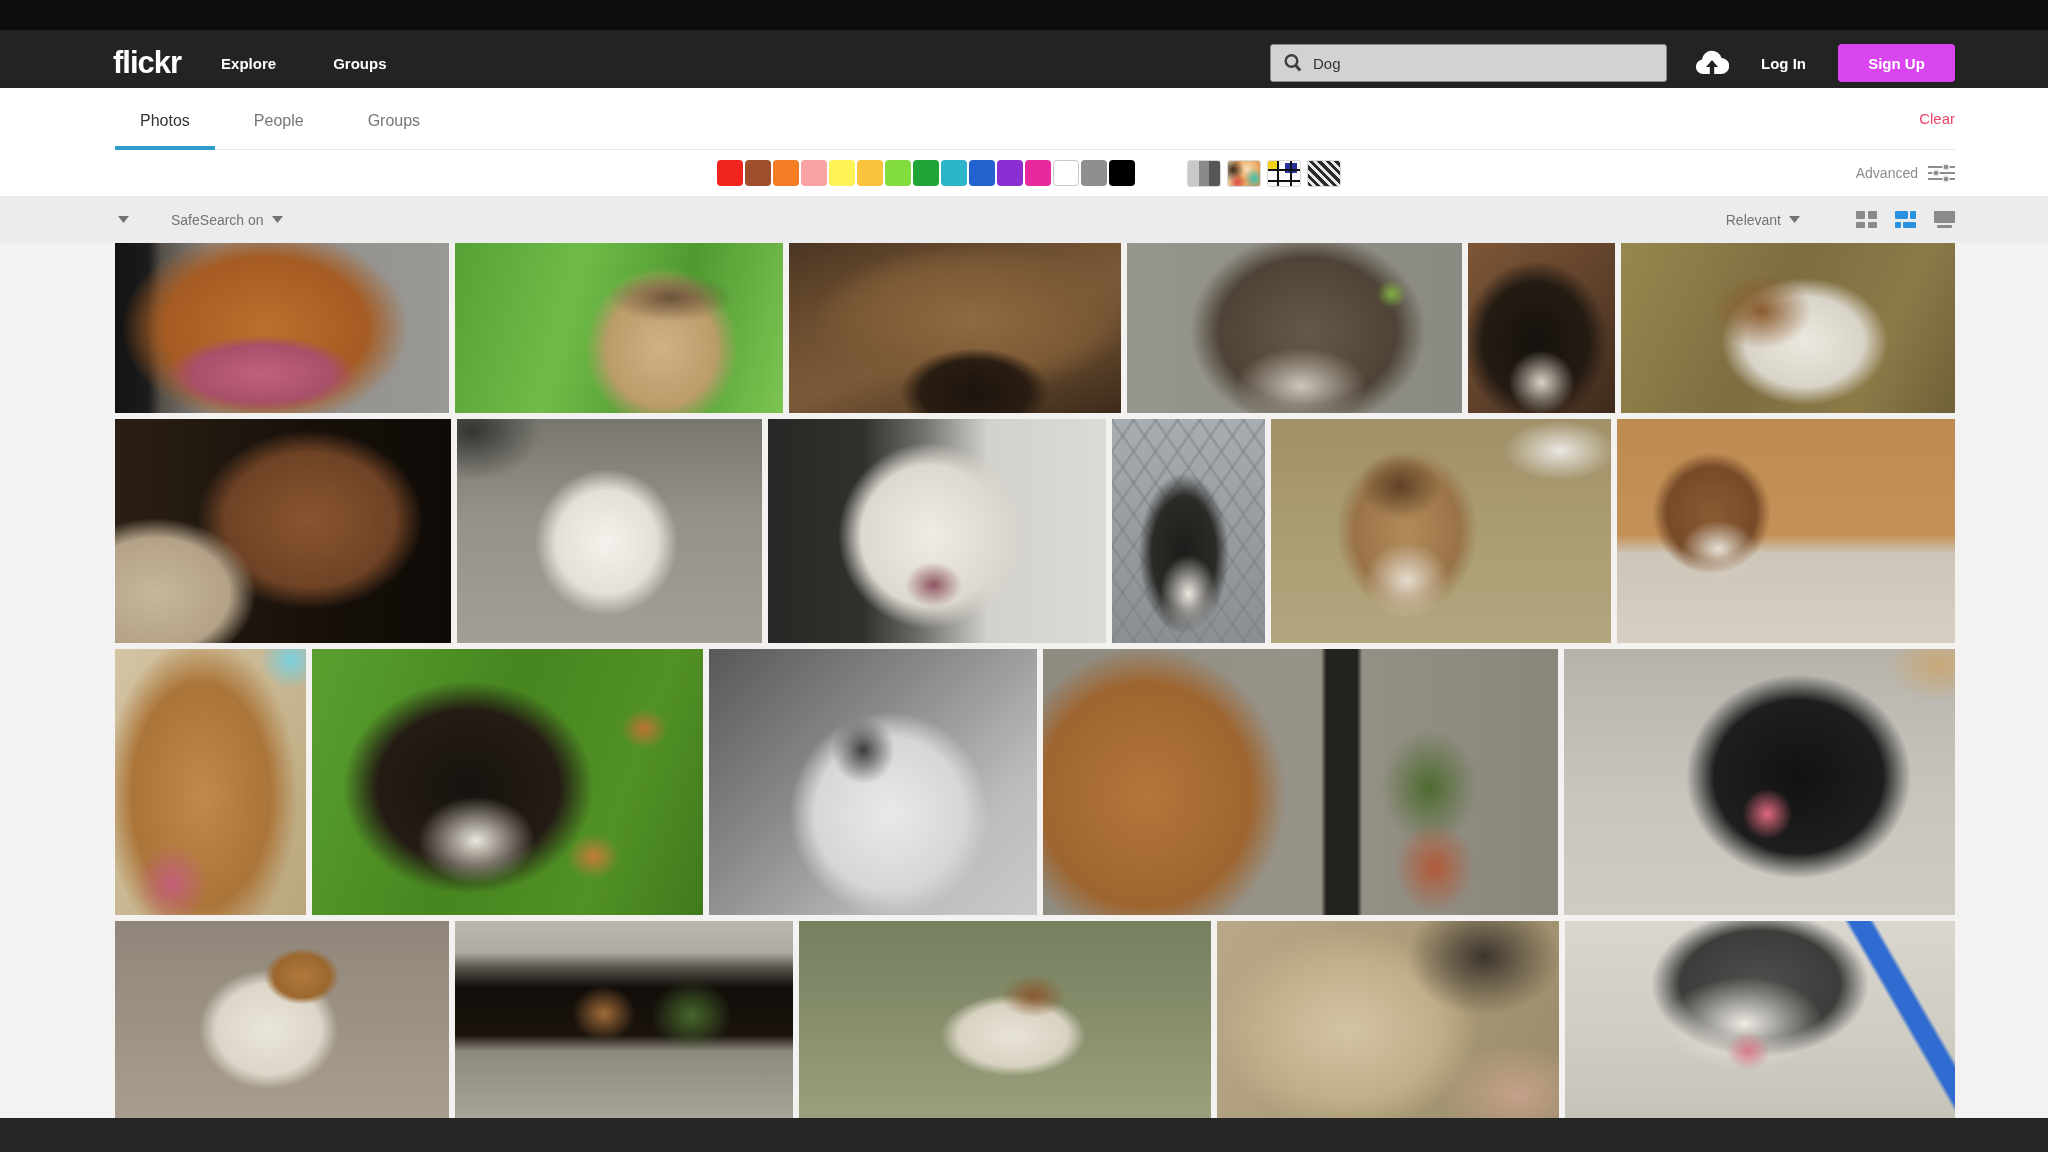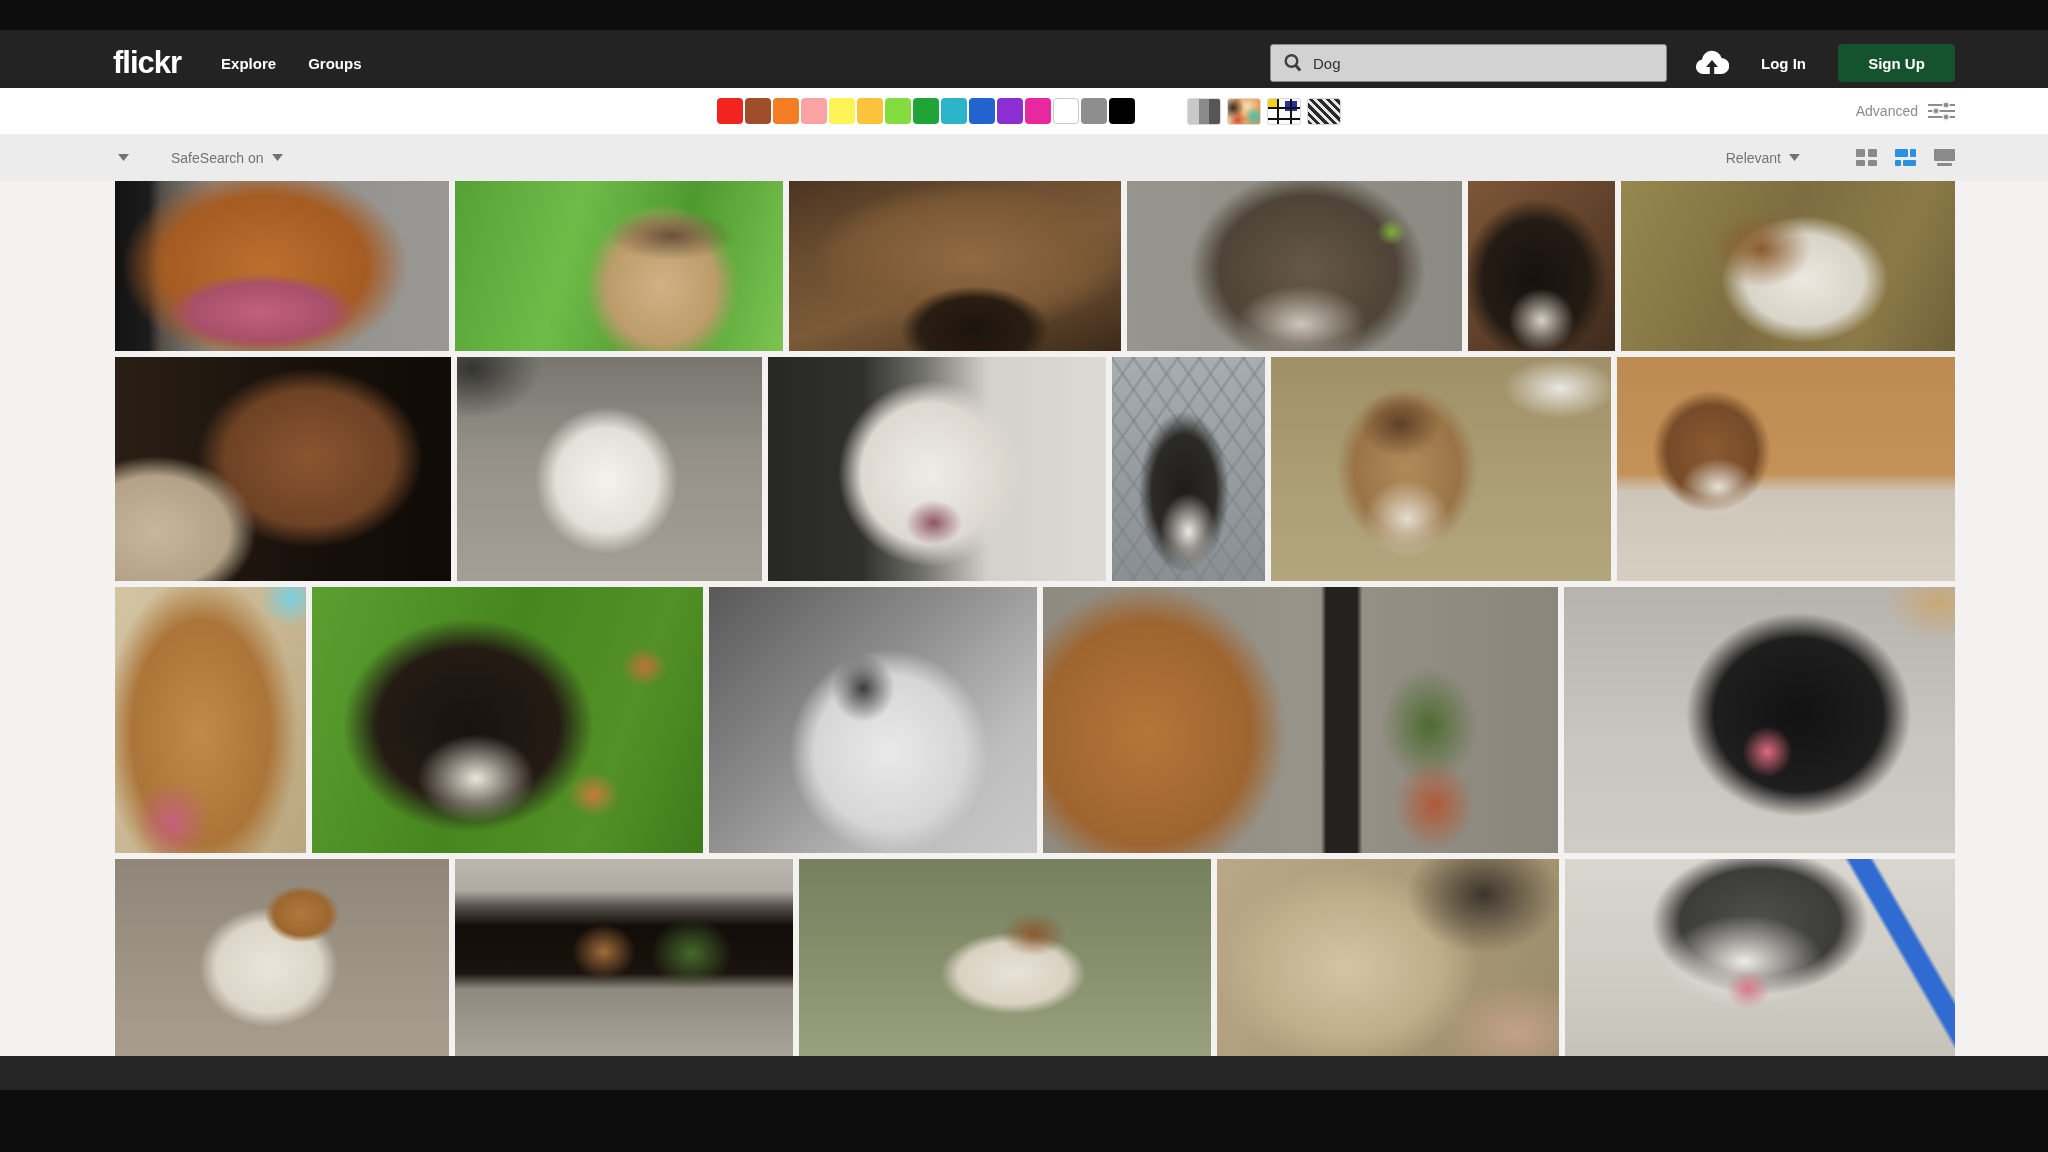--- a/index.html
+++ b/index.html
@@ -3,28 +3,28 @@
 <meta charset="utf-8">
 <style>
   * { margin:0; padding:0; box-sizing:border-box; }
   body { font-family:"Liberation Sans", sans-serif; background:#000; }
   .screen { position:relative; width:2048px; height:1152px; background:#0d0d0d; overflow:hidden; }
 
   
   .top-strip { height:30px; background:#0d0d0d; }
   .header { height:58px; background:#232323; display:flex; align-items:center; padding:8px 93px 0 113px; }
   .logo { color:#fff; font-size:31px; font-weight:bold; letter-spacing:-1px; margin-right:40px; cursor:pointer; }
-  .nav { display:flex; gap:32px; }
+  .nav { display:flex; gap:57px; }
   .nav-item { color:#fff; font-size:15px; font-weight:bold; cursor:pointer; }
   .search-box { margin-left:auto; width:397px; height:38px; background:#d2d2d2; border:1px solid #8a8a8a; border-radius:3px; display:flex; align-items:center; padding:0 12px; }
   .search-box svg { flex:0 0 auto; margin-right:10px; }
   .search-input { flex:1; border:none; background:transparent; outline:none; font-size:15px; color:#333; font-family:"Liberation Sans", sans-serif; }
   .cloud-btn { margin-left:28px; width:34px; height:26px; cursor:pointer; display:flex; align-items:center; }
   .login { margin-left:28px; color:#fff; font-size:15px; font-weight:bold; width:53px; text-align:center; cursor:pointer; }
-  .signup-btn { margin-left:28px; width:117px; height:38px; border:none; border-radius:4px; background:#14532d; color:#fff; font-size:15px; font-weight:bold; cursor:pointer; font-family:"Liberation Sans", sans-serif; }
+  .signup-btn { margin-left:28px; width:117px; height:38px; border:none; border-radius:4px; background:#d946ef; color:#fff; font-size:15px; font-weight:bold; cursor:pointer; font-family:"Liberation Sans", sans-serif; }
 
   
   .filter-area { background:#fff; padding:0 93px 0 115px; }
   .tabs-row { height:62px; display:flex; align-items:center; border-bottom:1px solid #e8e8e8; }
   .tab { height:62px; line-height:66px; padding:0 25px; margin-right:14px; font-size:16px; color:#767676; cursor:pointer; border-bottom:4px solid transparent; }
   .tab.active { color:#333; border-bottom-color:#2f9cc9; }
   .clear-link { margin-left:auto; font-size:15px; color:#e8446b; cursor:pointer; }
   .filter-row2 { height:46px; display:flex; align-items:center; }
   .swatches { margin-left:602px; display:flex; gap:2px; }
   .swatch { width:26px; height:26px; border-radius:4px; cursor:pointer; }
@@ -117,20 +117,26 @@
           <path d="M8 24 a7.3 7.3 0 0 1 -1-14.5 A10 10 0 0 1 26.5 8 a6.8 6.8 0 0 1 -0.5 16 Z" fill="#fff"></path>
           <polygon points="17,10 23,17 11,17" fill="#232323"></polygon>
           <rect x="14.8" y="16" width="4.4" height="8" fill="#232323"></rect>
         </svg>
     </div>
     <div class="login">Log In</div>
     <button class="signup-btn">Sign Up</button>
   </header>
 
   <div class="filter-area">
+    <div class="tabs-row">
+      <div class="tab active">Photos</div>
+      <div class="tab">People</div>
+      <div class="tab">Groups</div>
+      <div class="clear-link">Clear</div>
+    </div>
     <div class="filter-row2">
       <div class="swatches">
         <div class="swatch" style="background: rgb(242, 36, 31);"></div>
         <div class="swatch" style="background: rgb(158, 78, 43);"></div>
         <div class="swatch" style="background: rgb(244, 125, 35);"></div>
         <div class="swatch" style="background: rgb(249, 163, 164);"></div>
         <div class="swatch" style="background: rgb(253, 243, 86);"></div>
         <div class="swatch" style="background: rgb(251, 195, 60);"></div>
         <div class="swatch" style="background: rgb(131, 221, 63);"></div>
         <div class="swatch" style="background: rgb(33, 164, 55);"></div>

